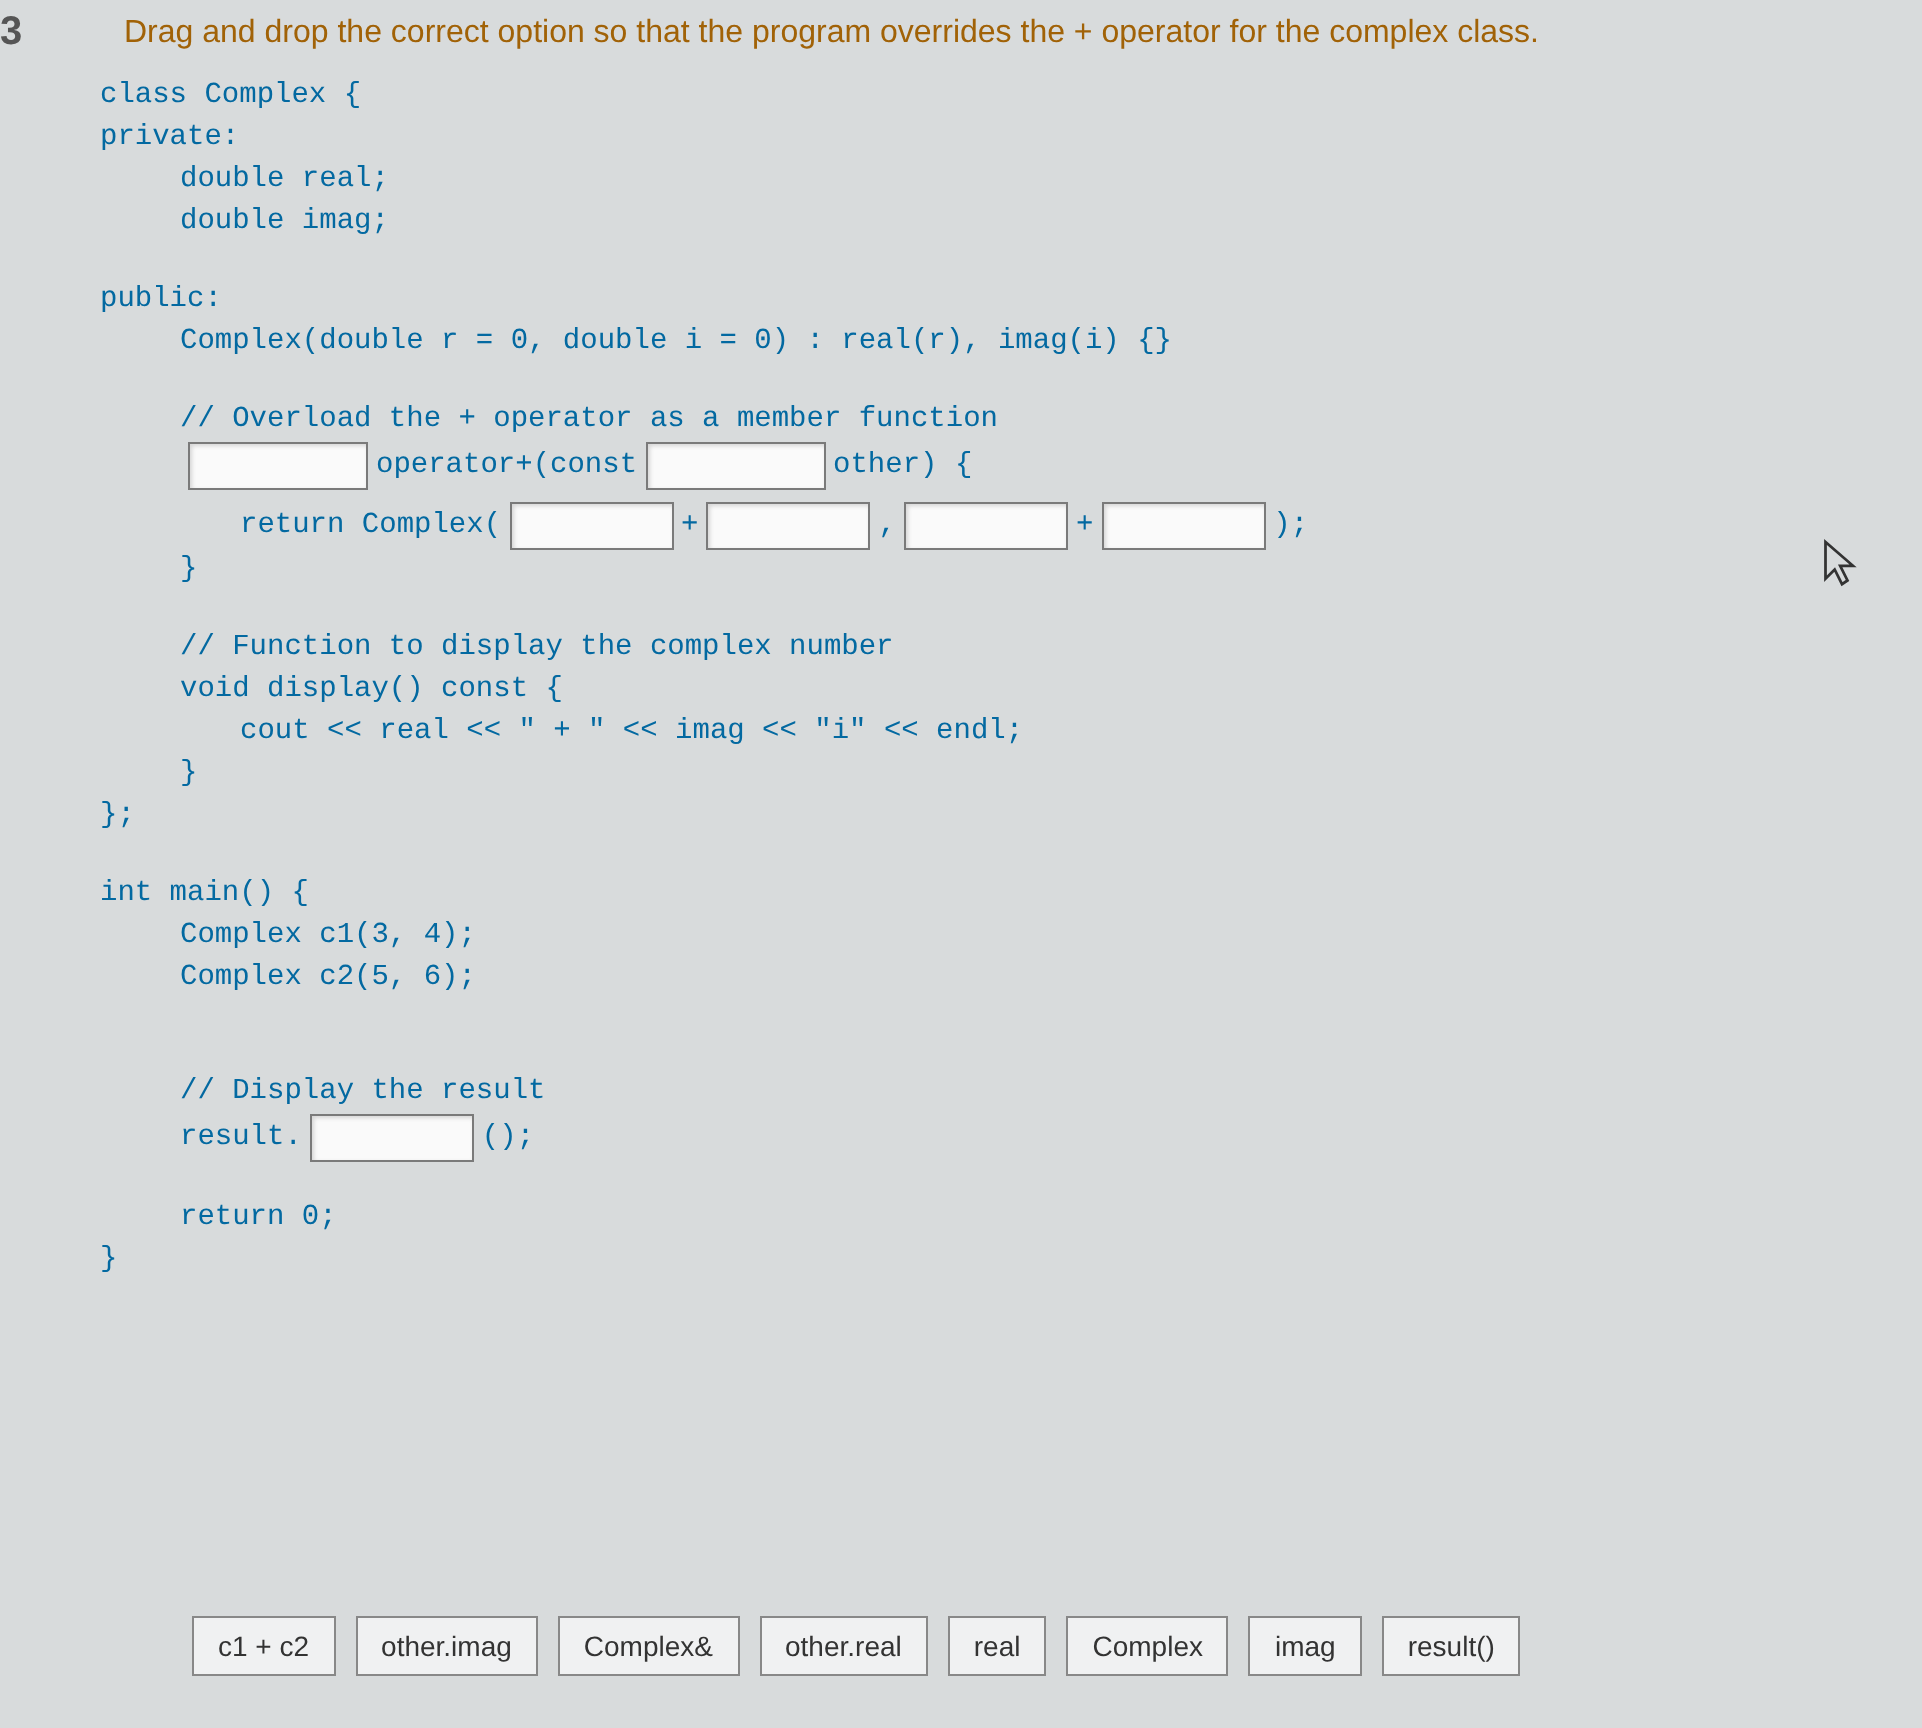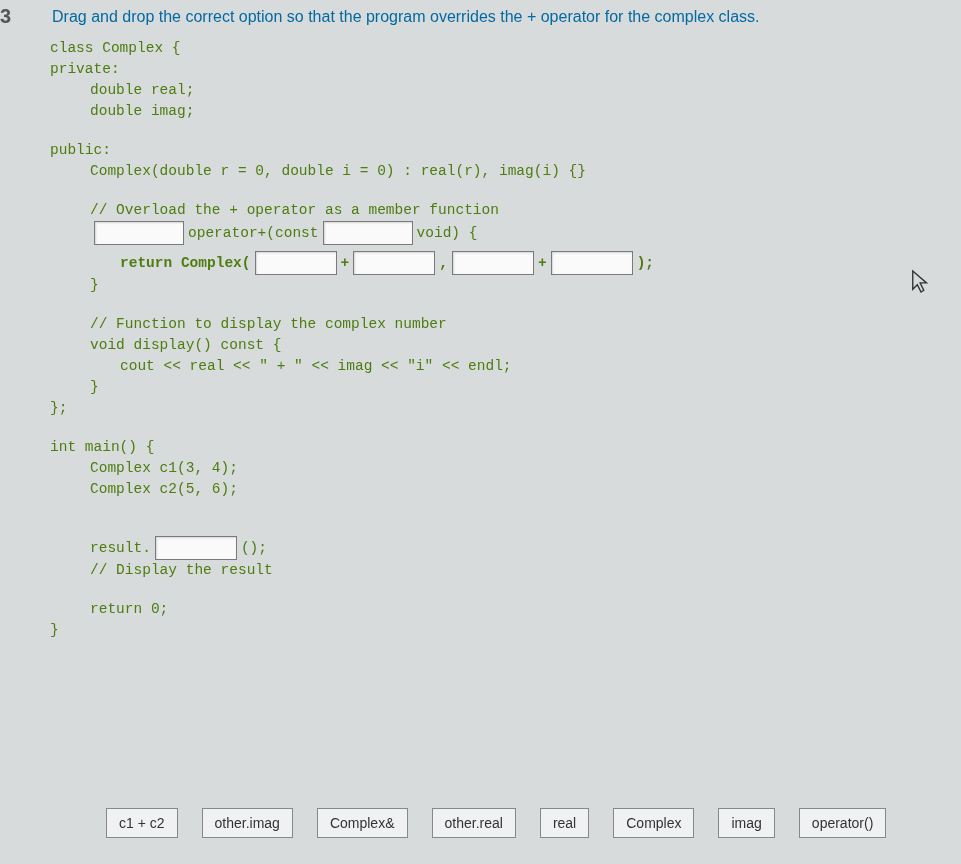--- a/index.html
+++ b/index.html
@@ -14,54 +14,54 @@
   .qnum {
     position: absolute;
     left: 0px;
     top: 5px;
     font-size: 20px;
     color: #555;
     font-weight: bold;
   }
   .prompt {
     position: absolute;
-    left: 52px;
+    left: 62px;
     top: 8px;
     font-size: 16px;
-    color: #0369a1;
+    color: #a16207;
   }
   .codeblock {
     position: absolute;
     left: 50px;
     top: 38px;
     font-family: "Courier New", monospace;
     font-size: 14.5px;
     line-height: 21px;
-    color: #4d7c0f;
+    color: #0369a1;
   }
   .indent1 { margin-left: 40px; }
   .line { white-space: nowrap; display: flex; align-items: center; min-height: 21px; }
   .gap { height: 18px; }
   .blank {
     display: inline-block;
     width: 82px;
     height: 24px;
     background: #fafafa;
     border: 1px solid #7a7a7a;
     box-shadow: inset 1px 1px 2px rgba(0,0,0,0.15);
     vertical-align: middle;
     margin: 0 4px;
   }
   .blank.lg { width: 90px; }
   .option-bar {
     position: absolute;
-    left: 66px;
+    left: 56px;
     top: 808px;
     display: flex;
-    gap: 24px;
+    gap: 10px;
     align-items: center;
     padding-left: 40px;
   }
   .option {
     background: #f0f1f2;
     border: 1px solid #888;
     padding: 6px 12px;
     font-size: 14px;
     color: #333;
     font-family: Arial, sans-serif;
@@ -89,23 +89,23 @@
   <div class="line indent1">double imag;</div>
   <div class="gap"></div>
   <div class="line">public:</div>
   <div class="line indent1">Complex(double r = 0, double i = 0) : real(r), imag(i) {}</div>
   <div class="gap"></div>
   <div class="line indent1">// Overload the + operator as a member function</div>
   <div class="line indent1">
     <span class="blank lg"></span>
     <span> operator+(const </span>
     <span class="blank lg"></span>
-    <span> void) {</span>
+    <span> other) {</span>
   </div>
-  <div class="line indent1" style="margin-top:6px;font-weight:bold;">
+  <div class="line indent1" style="margin-top:6px;">
     <span style="width:30px;display:inline-block;"></span>
     <span>return Complex(</span>
     <span class="blank"></span>
     <span> + </span>
     <span class="blank"></span>
     <span> , </span>
     <span class="blank"></span>
     <span> + </span>
     <span class="blank"></span>
     <span> );</span>
@@ -119,37 +119,37 @@
       <span>cout &lt;&lt; real &lt;&lt; " + " &lt;&lt; imag &lt;&lt; "i" &lt;&lt; endl;</span>
     </div>
   <div class="line indent1">}</div>
   <div class="line">};</div>
   <div class="gap"></div>
   <div class="line">int main() {</div>
   <div class="line indent1">Complex c1(3, 4);</div>
   <div class="line indent1">Complex c2(5, 6);</div>
   <div class="gap"></div>
   <div class="gap"></div>
+  <div class="line indent1">// Display the result</div>
   <div class="line indent1">
     <span>result.</span>
     <span class="blank"></span>
     <span> ();</span>
   </div>
-  <div class="line indent1">// Display the result</div>
   <div class="gap"></div>
   <div class="line indent1">return 0;</div>
   <div class="line">}</div>
 </div>
 
 <svg class="cursor-icon" viewBox="0 0 24 28">
   <path d="M3 2 L3 22 L8 17 L12 25 L15 23 L11 15 L18 15 Z" fill="none" stroke="#333" stroke-width="1.5"></path>
 </svg>
 
 <div class="option-bar">
   <div class="option">c1 + c2</div>
   <div class="option">other.imag</div>
   <div class="option">Complex&amp;</div>
   <div class="option">other.real</div>
   <div class="option">real</div>
   <div class="option">Complex</div>
   <div class="option">imag</div>
-  <div class="option">operator()</div>
+  <div class="option">result()</div>
 </div>
 
 </body></html>

